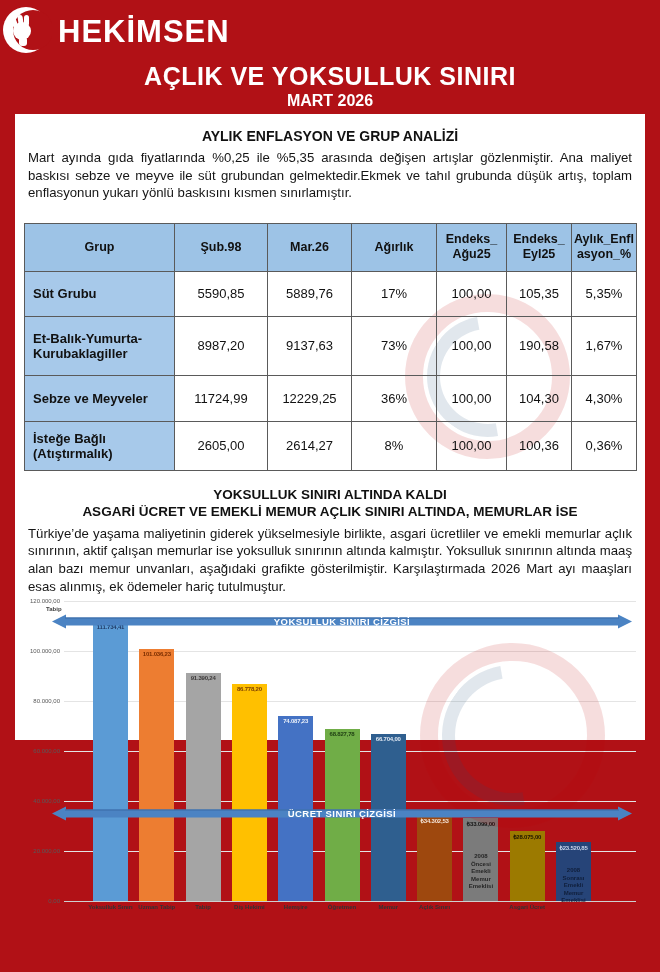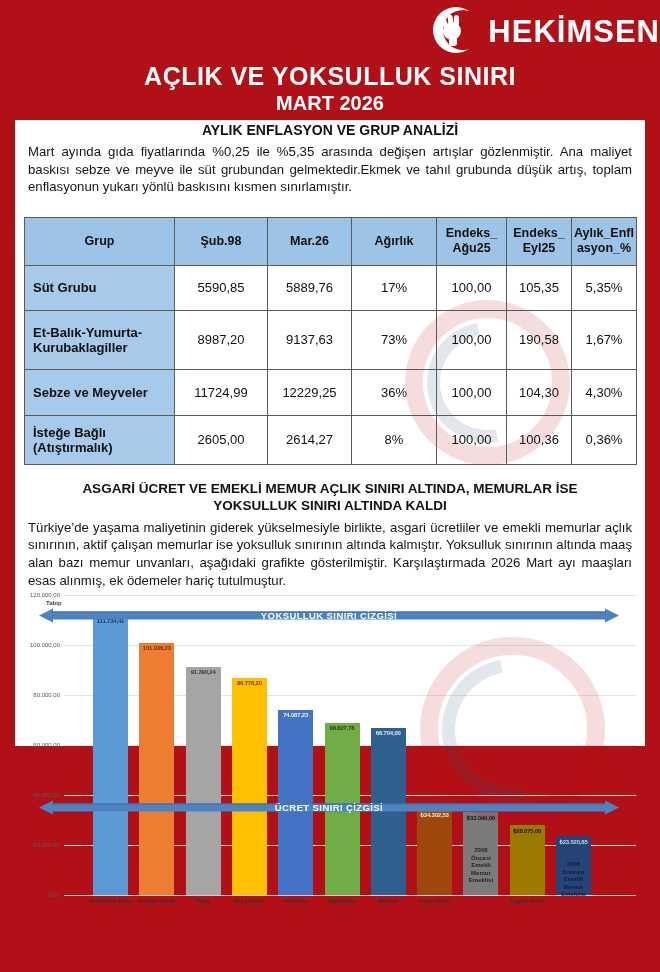--- a/index.html
+++ b/index.html
@@ -4,28 +4,28 @@
 <style>
   * { margin:0; padding:0; box-sizing:border-box; }
   html,body { background:#7a0c10; }
   body { font-family:"Liberation Sans", sans-serif; }
   .poster {
     position:relative; width:660px; height:972px; margin:0 auto;
     background:#B11116; overflow:hidden;
   }
   
   .hdr { text-align:center; padding-top:4px; height:114px; color:#fff; }
-  .brand-row { display:flex; align-items:center; justify-content:flex-end; gap:6px; height:56px;margin-left:16px; }
+  .brand-row { display:flex; align-items:center; justify-content:flex-start; gap:6px; height:56px; }
   .brand-name { font-size:31px; font-weight:bold; letter-spacing:1px; color:#fff; }
   .hdr-title { font-size:25px; font-weight:bold; letter-spacing:.5px; margin-top:2px; }
-  .hdr-sub { font-size:20px; font-weight:bold; margin-top:1px; }
+  .hdr-sub { font-size:16px; font-weight:bold; margin-top:1px; }
   
   .panel {
-    position:relative; margin:6px 15px; background:#fff;
-    height:626px; padding:2px 5px 0 5px;
+    position:relative; margin:0 15px; background:#fff;
+    height:626px; padding:14px 5px 0 5px;
   }
   .sec-head { text-align:center; font-weight:bold; font-size:14px; color:#111; }
   .para {
     margin:5px 8px 0 8px; font-size:13.2px; line-height:17.6px;
     text-align:justify; color:#151515;
   }
   
   table.grp {
     border-collapse:collapse; margin:21px 4px 0 4px; width:612px;
     table-layout:fixed; position:relative; z-index:2;
@@ -42,21 +42,21 @@
     transform:rotate(35deg); }
   
   .chart { position:relative; height:322px; margin-top:3px; z-index:2; }
   .gl { position:absolute; left:44px; width:572px; height:1px; background:#e4e4e4; }
   .gl0 { background:#cfcfcf; }
   .ytick { position:absolute; width:40px; text-align:right; font-size:6px; color:#595959; }
   .bar { position:absolute; width:35px; }
   .vlab { position:absolute; width:100%; top:2px; text-align:center; font-size:6px; font-weight:bold; letter-spacing:-.2px; }
   .ilab { position:absolute; width:100%; text-align:center; font-size:6px; line-height:7.5px; font-weight:bold; }
   .xlab { position:absolute; width:47px; text-align:center; font-size:6px; line-height:7px; font-weight:bold; color:#333; }
-  .arrow { position:absolute; left:19px; width:580px; height:15px; z-index:5; }
+  .arrow { position:absolute; left:32px; width:580px; height:15px; z-index:5; }
   .arrow .alab { position:absolute; left:0; top:2px; width:100%; text-align:center;
     color:#fff; font-size:9.5px; font-weight:bold; letter-spacing:.4px; }
   .frag { position:absolute; font-size:6px; font-weight:bold; color:#404040; }
 </style>
 </head>
 <body>
 
 <div class="poster">
 
   <div class="hdr">
@@ -141,22 +141,22 @@
         <td class="ncell">2614,27</td>
         <td class="ncell">8%</td>
         <td class="ncell">100,00</td>
         <td class="ncell">100,36</td>
         <td class="ncell">0,36%</td>
       </tr>
     </tbody>
       </table>
 
     <div class="sec-head" style="margin-top:15px; font-size:13.5px; line-height:17px;">
+      <div>YOKSULLUK SINIRI ALTINDA KALDI</div>
       <div>ASGARİ ÜCRET VE EMEKLİ MEMUR AÇLIK SINIRI ALTINDA, MEMURLAR İSE</div>
-      <div>YOKSULLUK SINIRI ALTINDA KALDI</div>
     </div>
     <p class="para">Türkiye’de yaşama maliyetinin giderek yükselmesiyle birlikte, asgari ücretliler ve emekli memurlar açlık sınırının, aktif çalışan memurlar ise yoksulluk sınırının altında kalmıştır. Yoksulluk sınırının altında maaş alan bazı memur unvanları, aşağıdaki grafikte gösterilmiştir. Karşılaştırmada 2026 Mart ayı maaşları esas alınmış, ek ödemeler hariç tutulmuştur.</p>
 
     <div class="chart">
 
       <div class="wm" style="left:400px; top:45px; width:185px; height:185px;">
         <div class="ring"></div>
           <div class="swirl"></div>
       </div>
       <div class="frag" style="left:26px; top:8px;">Tabip</div>

